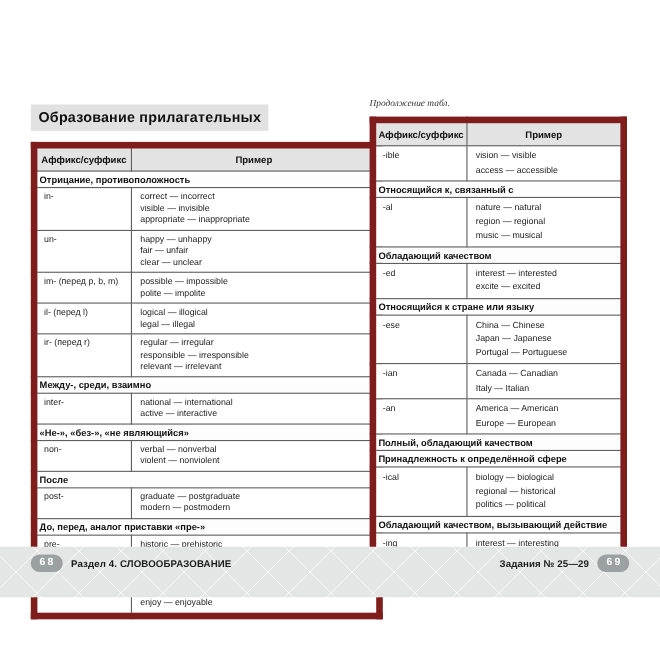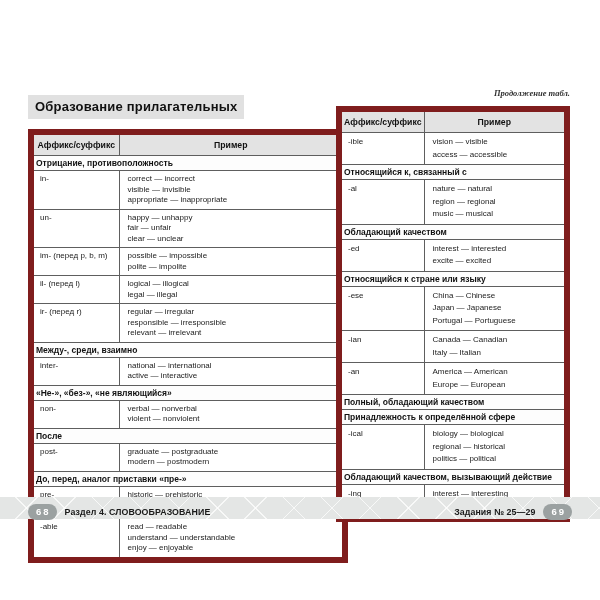--- a/index.html
+++ b/index.html
@@ -14,22 +14,22 @@
   .page-left  { position:absolute; left:28px;  top:95px;  width:320px; }
   .page-right { position:absolute; left:336px; top:88px;  width:234px; }
 
   .title {
     display:inline-block; background:#e1e1e1; color:#111;
     font-weight:bold; font-size:13px; letter-spacing:.2px;
     padding:4px 7px 5px 7px; margin:0 0 10px 0;
   }
 
   .cont-note {
-    text-align:right; font-style:italic; font-size:8.5px; color:#333;
-    margin:0 0 8px 0; font-family:"Liberation Serif", serif;font-weight:bold;
+    font-style:italic; font-size:8.5px; color:#333;
+    margin:0 0 8px 0; font-family:"Liberation Serif", serif;
   }
 
   
   table.tbl {
     border-collapse:collapse; width:100%;
     border:6px solid #7f1d1d; table-layout:fixed;
   }
   .tbl th, .tbl td { border:1px solid #5e5e5e; }
   .tbl th {
     background:#e3e3e3; font-size:8.7px; font-weight:bold;
@@ -45,21 +45,21 @@
   }
   .page-left  .tbl col.c1 { width:88px; }
   .page-right .tbl col.c1 { width:85px; }
   .page-left  .tbl td.examples div { line-height:10.5px; }
   .page-left  .tbl td.affix        { line-height:10.5px; }
   .page-right .tbl td.examples div { line-height:12.5px; }
   .page-right .tbl td.affix        { line-height:12.5px; }
 
   
   .footer-band {
-    position:absolute; left:0; top:497px; width:600px; height:22px;
+    position:absolute; left:0; top:497px; width:600px; height:46px;
     background:
       repeating-linear-gradient(45deg,  rgba(255,255,255,0) 0 26px, rgba(255,255,255,.75) 26px 27px),
       repeating-linear-gradient(135deg, rgba(255,255,255,0) 0 26px, rgba(255,255,255,.75) 26px 27px),
       #e4e6e5;
   }
   .footer-left  { position:absolute; left:28px;  top:7px; display:flex; align-items:center; gap:8px; }
   .footer-right { position:absolute; right:28px; top:7px; display:flex; align-items:center; gap:8px;justify-content:center; }
   .page-badge {
     display:inline-block; background:#9ba1a1; color:#ffffff;
     font-weight:bold; font-size:9.5px; letter-spacing:2px;

